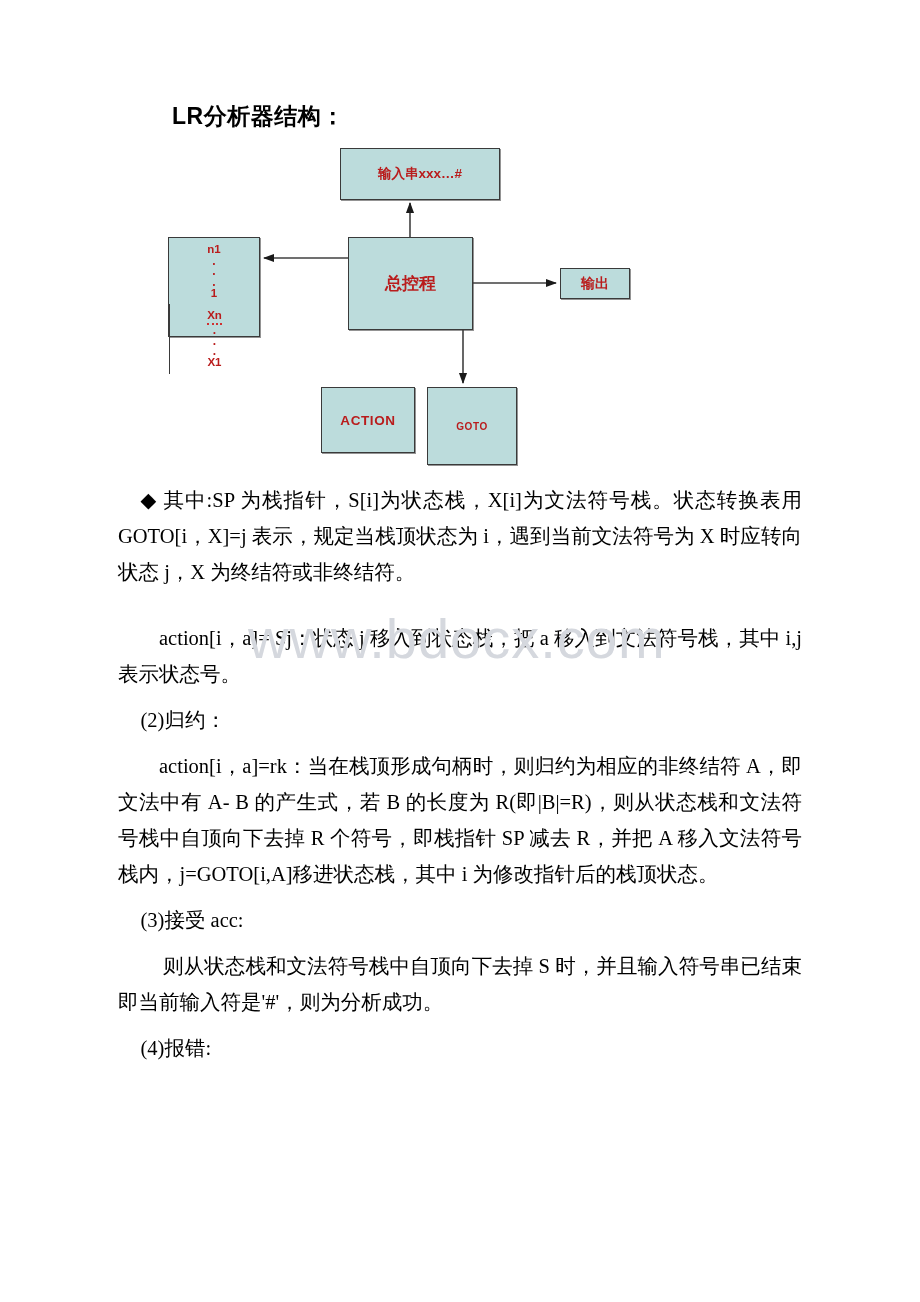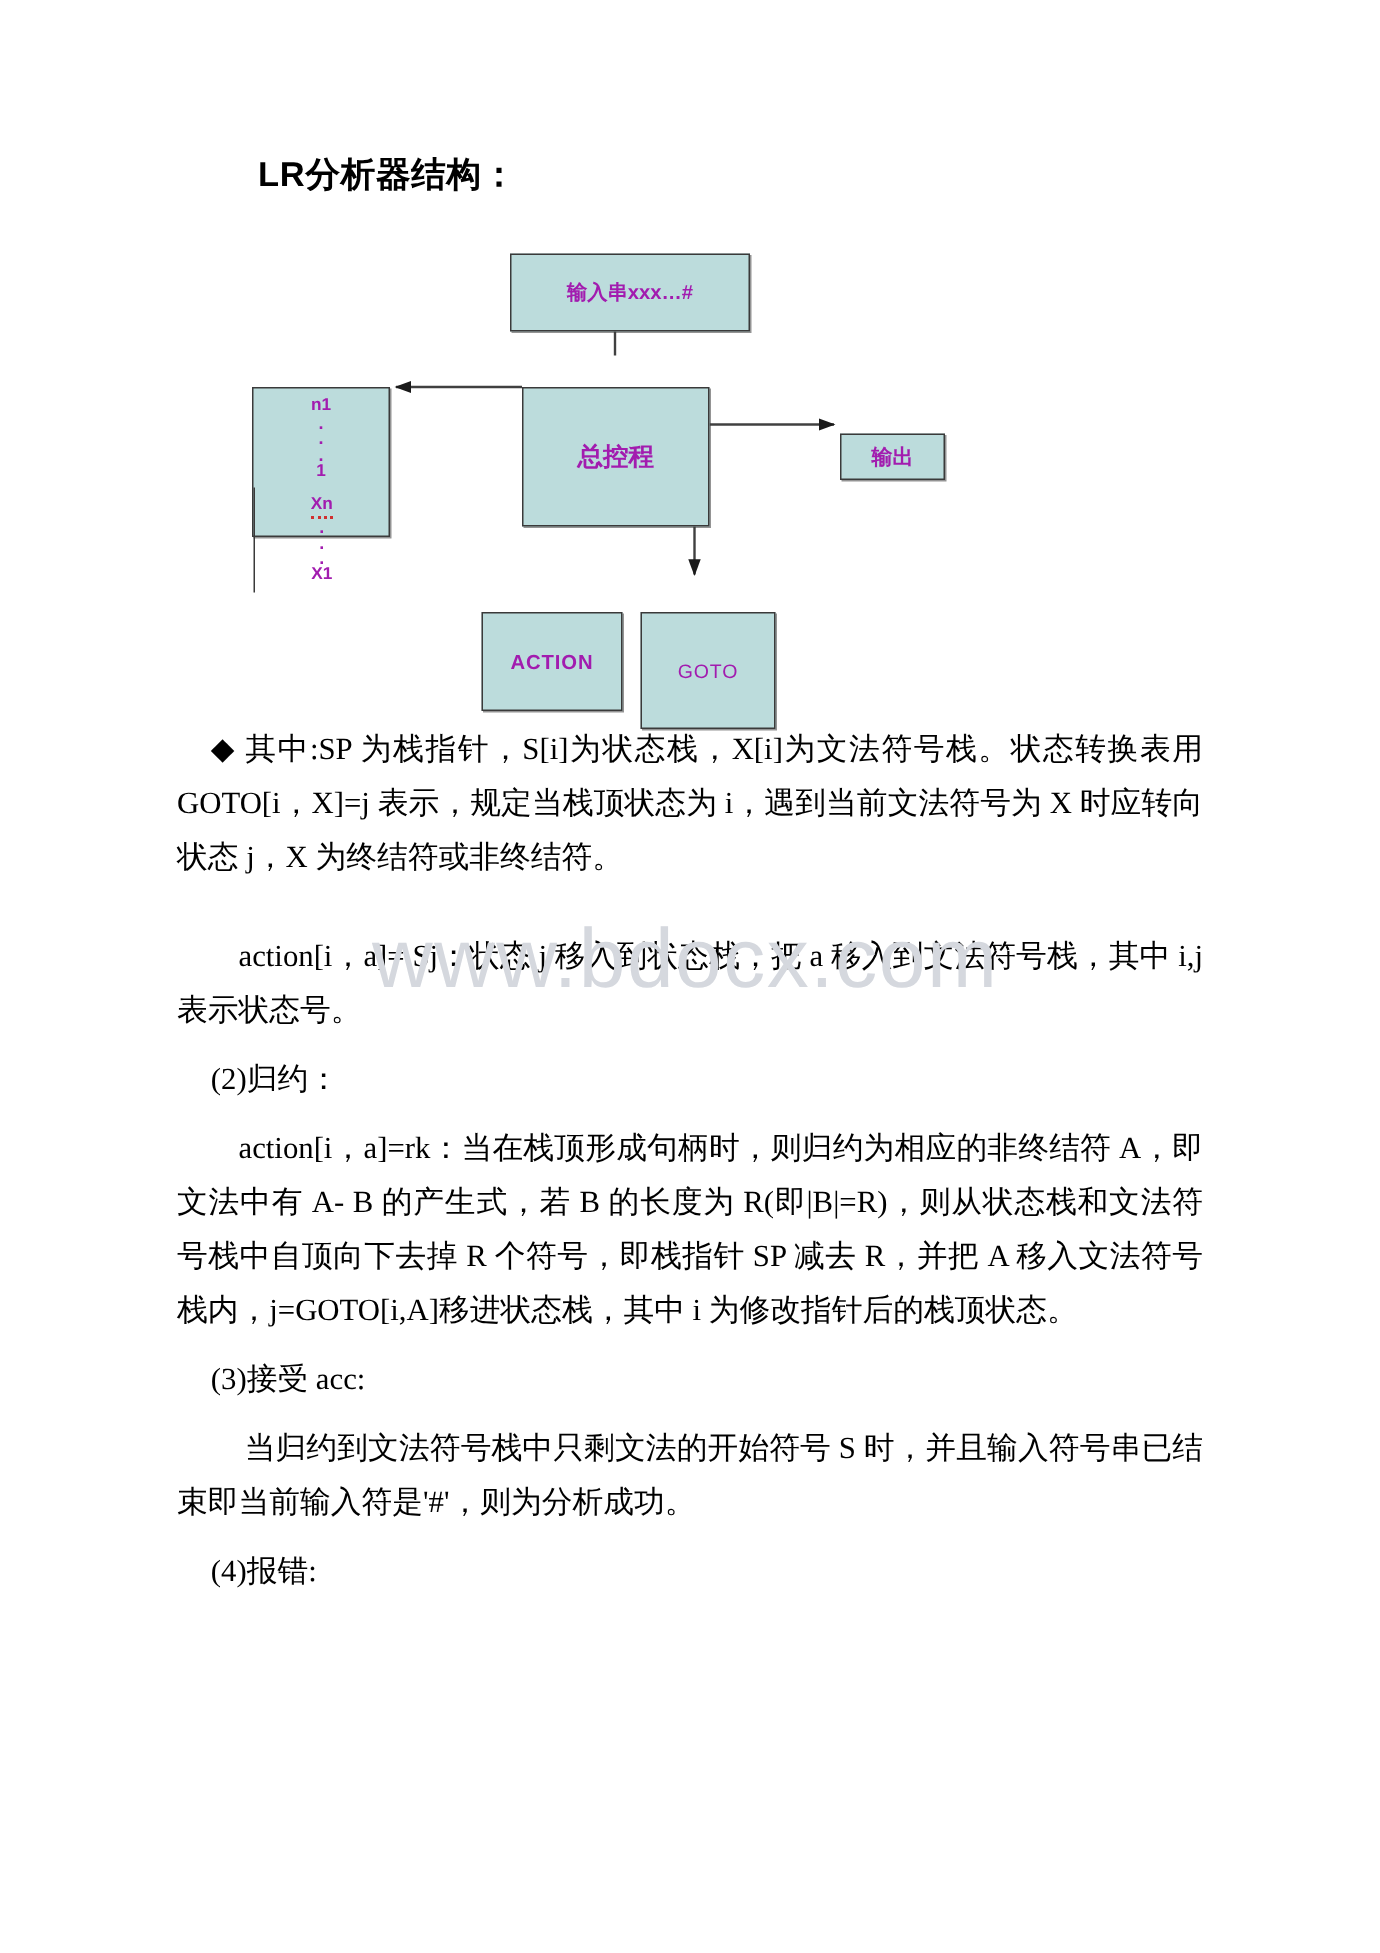--- a/index.html
+++ b/index.html
@@ -46,26 +46,25 @@
     height: 480px;
   }
   .node {
     position: absolute;
     background: #bcdcdc;
     border: 1px solid #3a3a3a;
     box-sizing: border-box;
     font-family: "Liberation Sans", "DejaVu Sans", sans-serif;
     font-size: 13px;
     font-weight: bold;
-    color: #a21caf;
+    color: #b91c1c;
     display: flex;
     align-items: center;
     justify-content: center;
     box-shadow: 1px 1px 0 rgba(60,60,60,0.55);
-    margin-top: 21px;
   }
 
   #node-input {
     left: 340px; top: 148px;
     width: 160px; height: 52px;
     font-size: 13.5px;
   }
   #node-control {
     left: 348px; top: 237px;
     width: 125px; height: 93px;
@@ -79,22 +78,22 @@
   #node-action {
     left: 321px; top: 387px;
     width: 94px; height: 66px;
     font-size: 13.5px;
     font-weight: bold;
     letter-spacing: 0.6px;
   }
   #node-goto {
     left: 427px; top: 387px;
     width: 90px; height: 78px;
-    font-size: 13px;
-    font-weight: normal;
+    font-size: 10px;
+    font-weight: bold;
     letter-spacing: 0.6px;
   }
 
   
   #node-stack {
     left: 168px; top: 237px;
     width: 92px; height: 100px;
     padding: 0;
     display: flex;
     align-items: stretch;
@@ -230,21 +229,21 @@
 
     <p class="para indent1">(2)归约：</p>
     <div class="gap-sm"></div>
 
     <p class="para indent2">action[i，a]=rk：当在栈顶形成句柄时，则归约为相应的非终结符 A，即文法中有 A- B 的产生式，若 B 的长度为 R(即|B|=R)，则从状态栈和文法符号栈中自顶向下去掉 R 个符号，即栈指针 SP 减去 R，并把 A 移入文法符号栈内，j=GOTO[i,A]移进状态栈，其中 i 为修改指针后的栈顶状态。</p>
     <div class="gap-sm"></div>
 
     <p class="para indent1">(3)接受 acc:</p>
     <div class="gap-sm"></div>
 
-    <p class="para indent3">当归约到文法符号栈中只剩文法的开始符号 S 时，并且输入符号串已结束即当前输入符是'#'，则为分析成功。</p>
+    <p class="para indent3">则从状态栈和文法符号栈中自顶向下去掉 S 时，并且输入符号串已结束即当前输入符是'#'，则为分析成功。</p>
     <div class="gap-sm"></div>
 
     <p class="para indent1">(4)报错:</p>
   </div>
 
   <div id="watermark">www.bdocx.com</div>
 
 </div>
 
 </body></html>

